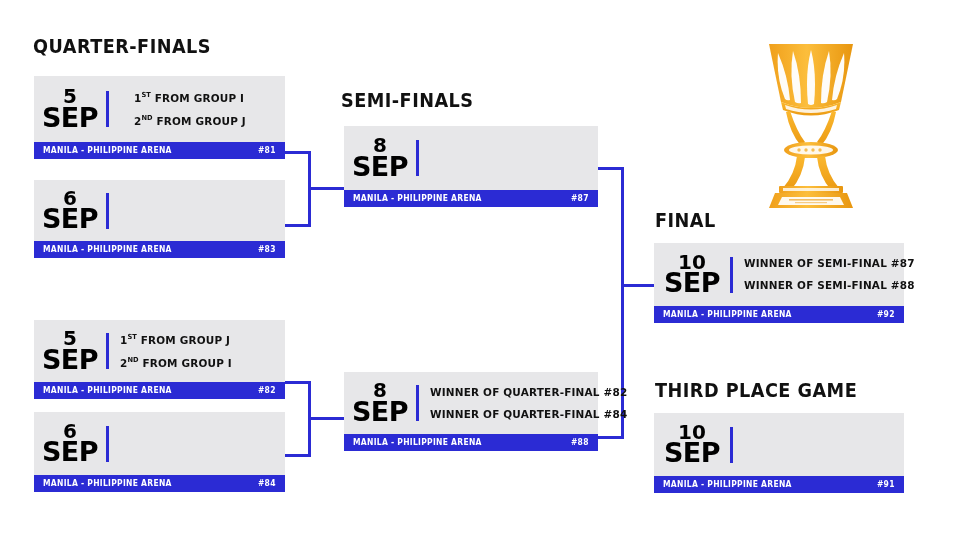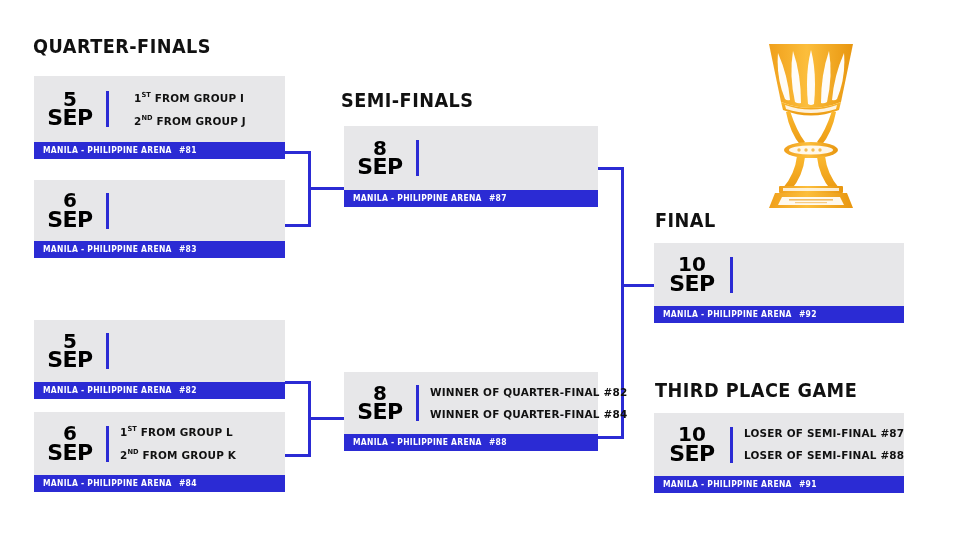--- a/index.html
+++ b/index.html
@@ -41,21 +41,21 @@
     align-items:center;
     justify-content:center;
     font-family:"DejaVu Sans", sans-serif;
     font-weight:bold;
     color:#000000;
     line-height:0.92;
     flex:0 0 auto;
     box-sizing:border-box;
   }
   .date-day{font-size:20px;letter-spacing:0px;transform:scaleX(1.0);}
-  .date-mon{font-size:22px;letter-spacing:-0.5px;}
+  .date-mon{font-size:27px;letter-spacing:-0.5px;}
   .divider{
     width:3px;
     background:#2b2bd4;
     flex:0 0 auto;
     align-self:center;
   }
   .teams{
     display:flex;
     flex-direction:column;
     justify-content:center;
@@ -70,20 +70,21 @@
     letter-spacing:0.2px;
     white-space:nowrap;
     transform:scaleX(0.95);
     transform-origin:left center;
   }
   .team sup{font-size:7px;vertical-align:super;letter-spacing:0;}
   .card-foot{
     background:#2b2bd4;
     display:flex;
     align-items:center;
+    justify-content:space-between;
     box-sizing:border-box;
   }
   .venue,.matchno{
     font-family:"DejaVu Sans", sans-serif;
     font-weight:bold;
     font-size:8px;
     color:#ffffff;
     letter-spacing:0.3px;
     white-space:nowrap;
     transform:scaleX(0.95);
@@ -154,38 +155,38 @@
     </div>
   </div>
 
   <div class="card" style="left:34px;top:320px;width:251px;">
     <div class="card-body" style="height:62px;">
       <div class="date-block" style="width:72px;">
         <span class="date-day">5</span>
         <span class="date-mon">SEP</span>
       </div>
       <div class="divider" style="height:36px;"></div>
+      <div class="teams" style="padding-left:11px;gap:9px;">
+        <div class="team"><span>1</span><sup>ST</sup><span> FROM GROUP J</span></div>
+        <div class="team"><span>2</span><sup>ND</sup><span> FROM GROUP I</span></div>
+      </div>
     </div>
     <div class="card-foot" style="height:17px;padding:0 9px;">
       <span class="venue">MANILA - PHILIPPINE ARENA</span>
       <span class="matchno">#82</span>
     </div>
   </div>
 
   <div class="card" style="left:34px;top:412px;width:251px;">
     <div class="card-body" style="height:63px;">
       <div class="date-block" style="width:72px;">
         <span class="date-day">6</span>
         <span class="date-mon">SEP</span>
       </div>
       <div class="divider" style="height:36px;"></div>
-      <div class="teams" style="padding-left:11px;gap:9px;">
-        <div class="team"><span>1</span><sup>ST</sup><span> FROM GROUP L</span></div>
-        <div class="team"><span>2</span><sup>ND</sup><span> FROM GROUP K</span></div>
-      </div>
     </div>
     <div class="card-foot" style="height:17px;padding:0 9px;">
       <span class="venue">MANILA - PHILIPPINE ARENA</span>
       <span class="matchno">#84</span>
     </div>
   </div>
 
   <div class="card" style="left:344px;top:126px;width:254px;">
     <div class="card-body" style="height:64px;">
       <div class="date-block" style="width:72px;">
@@ -218,38 +219,38 @@
     </div>
   </div>
 
   <div class="card" style="left:654px;top:243px;width:250px;">
     <div class="card-body" style="height:63px;">
       <div class="date-block" style="width:76px;">
         <span class="date-day">10</span>
         <span class="date-mon">SEP</span>
       </div>
       <div class="divider" style="height:36px;"></div>
+      <div class="teams" style="padding-left:11px;gap:9px;">
+        <div class="team">WINNER OF SEMI-FINAL #87</div>
+        <div class="team">WINNER OF SEMI-FINAL #88</div>
+      </div>
     </div>
     <div class="card-foot" style="height:17px;padding:0 9px;">
       <span class="venue">MANILA - PHILIPPINE ARENA</span>
       <span class="matchno">#92</span>
     </div>
   </div>
 
   <div class="card" style="left:654px;top:413px;width:250px;">
     <div class="card-body" style="height:63px;">
       <div class="date-block" style="width:76px;">
         <span class="date-day">10</span>
         <span class="date-mon">SEP</span>
       </div>
       <div class="divider" style="height:36px;"></div>
-      <div class="teams" style="padding-left:11px;gap:9px;">
-        <div class="team">LOSER OF SEMI-FINAL #87</div>
-        <div class="team">LOSER OF SEMI-FINAL #88</div>
-      </div>
     </div>
     <div class="card-foot" style="height:17px;padding:0 9px;">
       <span class="venue">MANILA - PHILIPPINE ARENA</span>
       <span class="matchno">#91</span>
     </div>
   </div>
 
   <svg id="trophy" style="left:757px;top:28px;" width="108" height="180" viewBox="0 0 108 180">
     <defs>
       <linearGradient id="gold" x1="0" y1="0" x2="1" y2="0">

